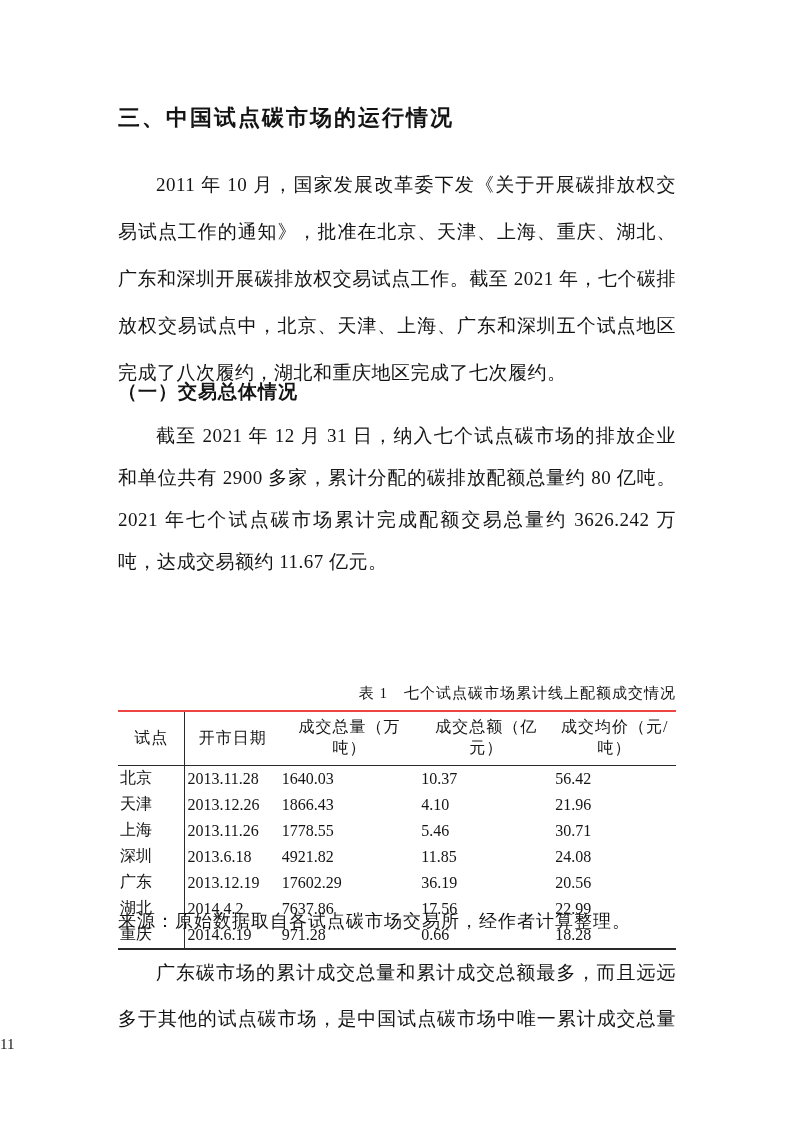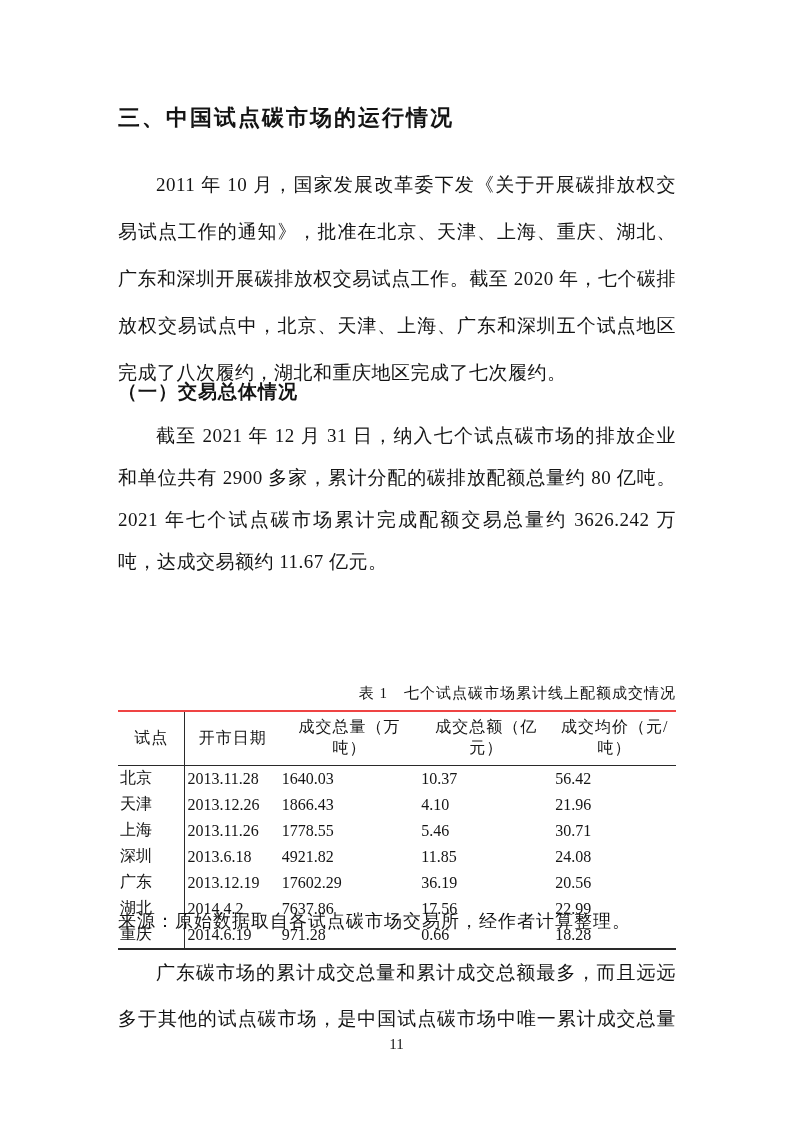--- a/index.html
+++ b/index.html
@@ -70,21 +70,21 @@
     top: 891px;
     font-size: 18px;
     letter-spacing: 1px;
     margin-top: 18px;
   }
   .page-number {
     position: absolute;
     top: 1036px;
     left: 0;
     width: 793px;
-    text-align: center;
+    text-align: left;
     font-size: 15px;
   }
   .logo {
     position: absolute;
     top: 1080px;
     right: 6px;
     display: flex;
     align-items: center;
     gap: 6px;
     font-family: "Liberation Sans", "DejaVu Sans", sans-serif;
@@ -97,21 +97,21 @@
   .logo .lb { color: #a21caf; }
   .logo svg { display: block; }
 </style>
 </head>
 <body>
 
 <div class="page">
 
   <h1 class="abs doc-heading">三、中国试点碳市场的运行情况</h1>
 
-  <p class="abs body-par p1">2011 年 10 月，国家发展改革委下发《关于开展碳排放权交易试点工作的通知》，批准在北京、天津、上海、重庆、湖北、广东和深圳开展碳排放权交易试点工作。截至 2020 年，七个碳排放权交易试点中，北京、天津、上海、广东和深圳五个试点地区完成了八次履约，湖北和重庆地区完成了七次履约。</p>
+  <p class="abs body-par p1">2011 年 10 月，国家发展改革委下发《关于开展碳排放权交易试点工作的通知》，批准在北京、天津、上海、重庆、湖北、广东和深圳开展碳排放权交易试点工作。截至 2021 年，七个碳排放权交易试点中，北京、天津、上海、广东和深圳五个试点地区完成了八次履约，湖北和重庆地区完成了七次履约。</p>
 
   <h2 class="abs sub-heading">（一）交易总体情况</h2>
 
   <p class="abs body-par p2">截至 2021 年 12 月 31 日，纳入七个试点碳市场的排放企业和单位共有 2900 多家，累计分配的碳排放配额总量约 80 亿吨。2021 年七个试点碳市场累计完成配额交易总量约 3626.242 万吨，达成交易额约 11.67 亿元。</p>
 
 
   <div class="abs table-caption">表 1　七个试点碳市场累计线上配额成交情况</div>
 
   <div class="abs data-table-wrap">
     <table class="data-table">

